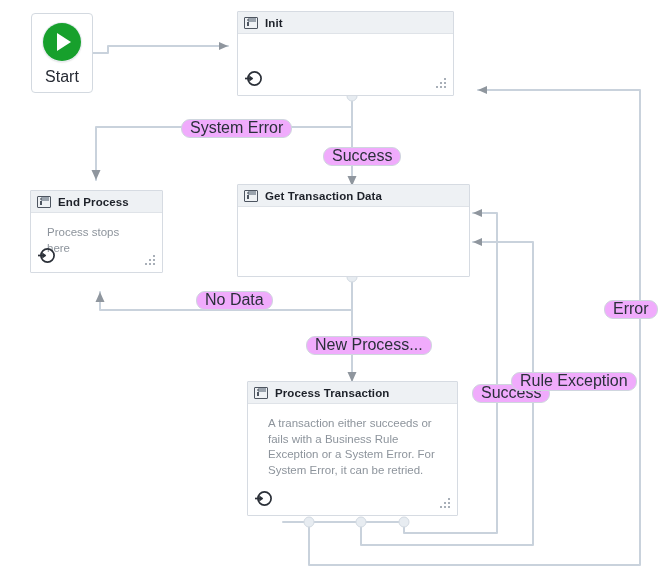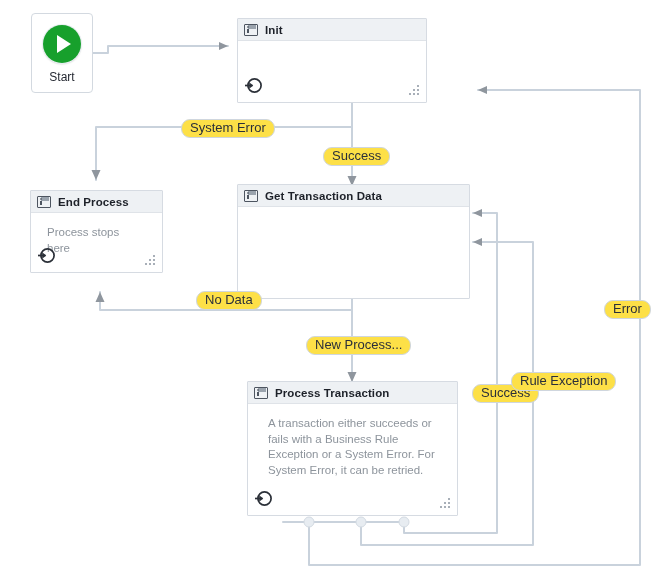--- a/index.html
+++ b/index.html
@@ -55,21 +55,21 @@
   .start-circle .tri {
     width: 0;
     height: 0;
     border-top: 9px solid transparent;
     border-bottom: 9px solid transparent;
     border-left: 14px solid #ffffff;
     margin-left: 4px;
   }
   .start-label {
     margin-top: 7px;
-    font-size: 12px;
+    font-size: 16px;
     color: #262a33;
   }
 
   
   .node {
     position: absolute;
     background: #ffffff;
     border: 1px solid #d6dbe2;
     box-sizing: border-box;
     border-radius: 1px;
@@ -156,24 +156,24 @@
   .grip i {
     position: absolute;
     width: 2.4px;
     height: 2.4px;
     background: #a8afb8;
   }
 
   
   .edge-label {
     position: absolute;
-    background: #fde047;
+    background: #f0abfc;
     border: 1px solid #cfd6de;
     border-radius: 9px;
-    font-size: 13px;
+    font-size: 16px;
     color: #2a2f3a;
     padding: 2px 8px 3px 8px;
     white-space: nowrap;
     line-height: 12px;
     box-sizing: border-box;
   }
 </style>
 </head>
 <body>
 
@@ -225,21 +225,21 @@
     </g>
   </svg>
 
   <div class="start-node">
     <div class="start-circle">
       <div class="tri"></div>
     </div>
     <div class="start-label">Start</div>
   </div>
 
-  <div class="node" style="left:237px; top:11px; width:190px; height:85px;margin-top:7px;">
+  <div class="node" style="left:237px; top:11px; width:217px; height:85px;">
     <div class="node-header">
       <span class="hdr-icon">
         <span class="frame"></span>
           <span class="bar"></span>
         <span class="stem"></span>
           <span class="stem2"></span>
       </span>
       <span class="node-title">Init</span>
     </div>
     <div class="node-body">
@@ -284,21 +284,21 @@
         <i style="left:0;top:7.5px"></i>
           <i style="left:4px;top:7.5px"></i>
           <i style="left:8px;top:7.5px"></i>
         <i style="left:4px;top:3.8px"></i>
           <i style="left:8px;top:3.8px"></i>
         <i style="left:8px;top:0"></i>
       </span>
     </div>
   </div>
 
-  <div class="node" style="left:237px; top:184px; width:233px; height:115px;">
+  <div class="node" style="left:237px; top:184px; width:233px; height:93px;">
     <div class="node-header">
       <span class="hdr-icon">
         <span class="frame"></span>
           <span class="bar"></span>
         <span class="stem"></span>
           <span class="stem2"></span>
       </span>
       <span class="node-title">Get Transaction Data</span>
     </div>
   </div>

